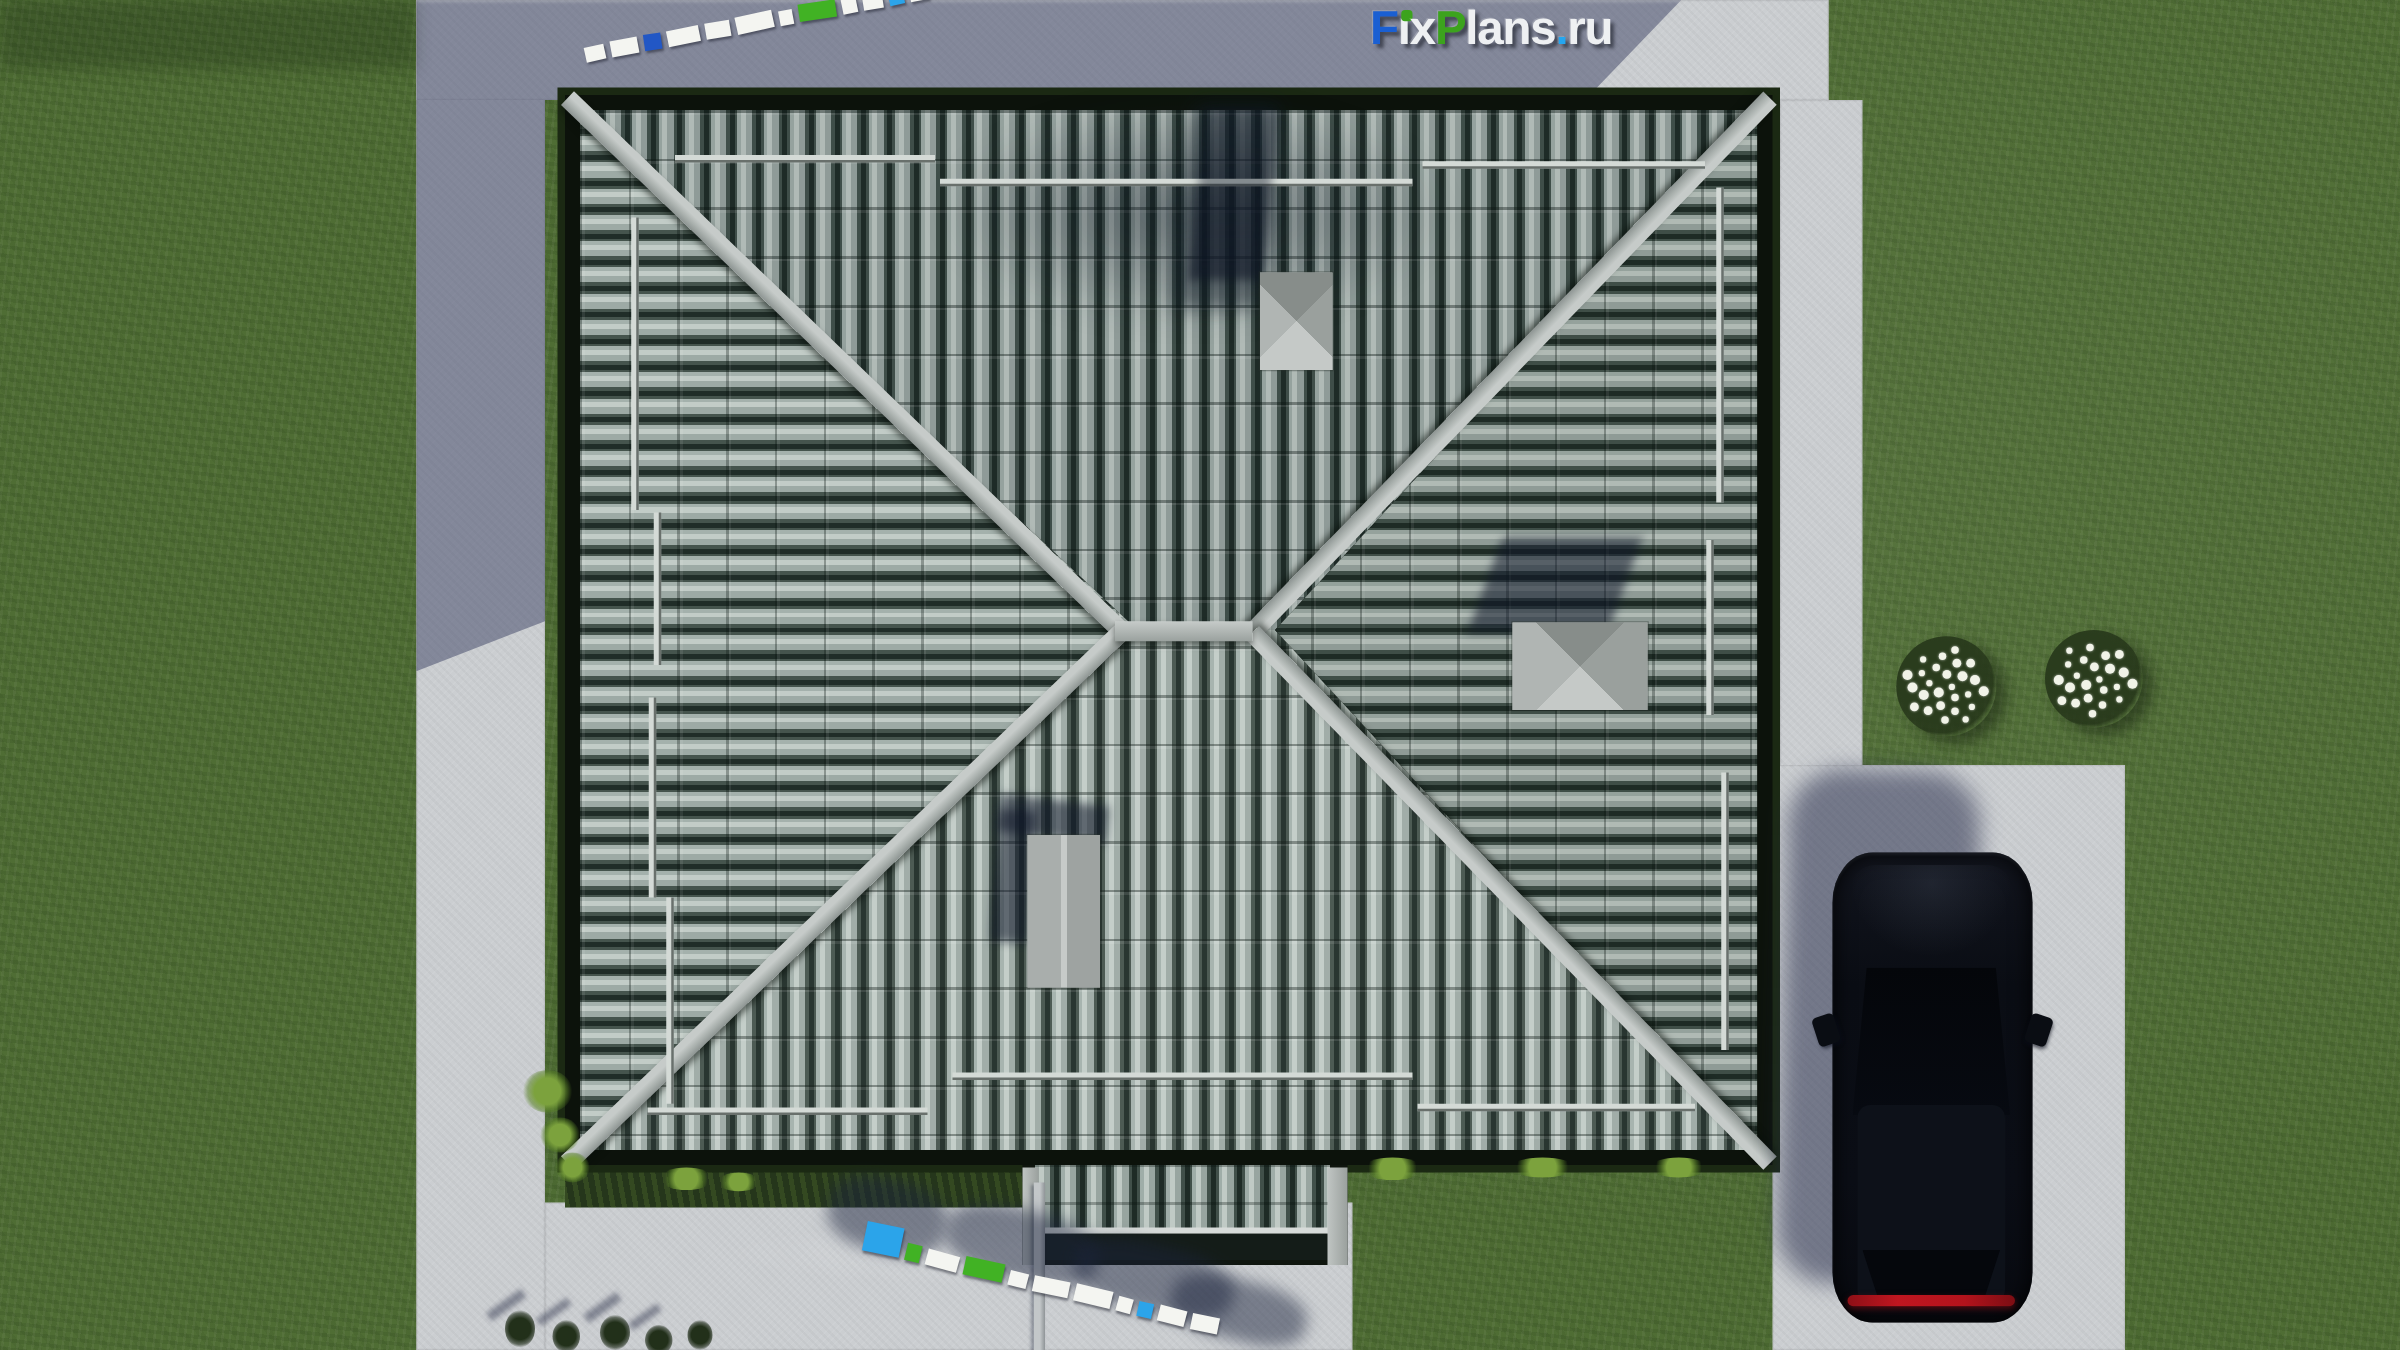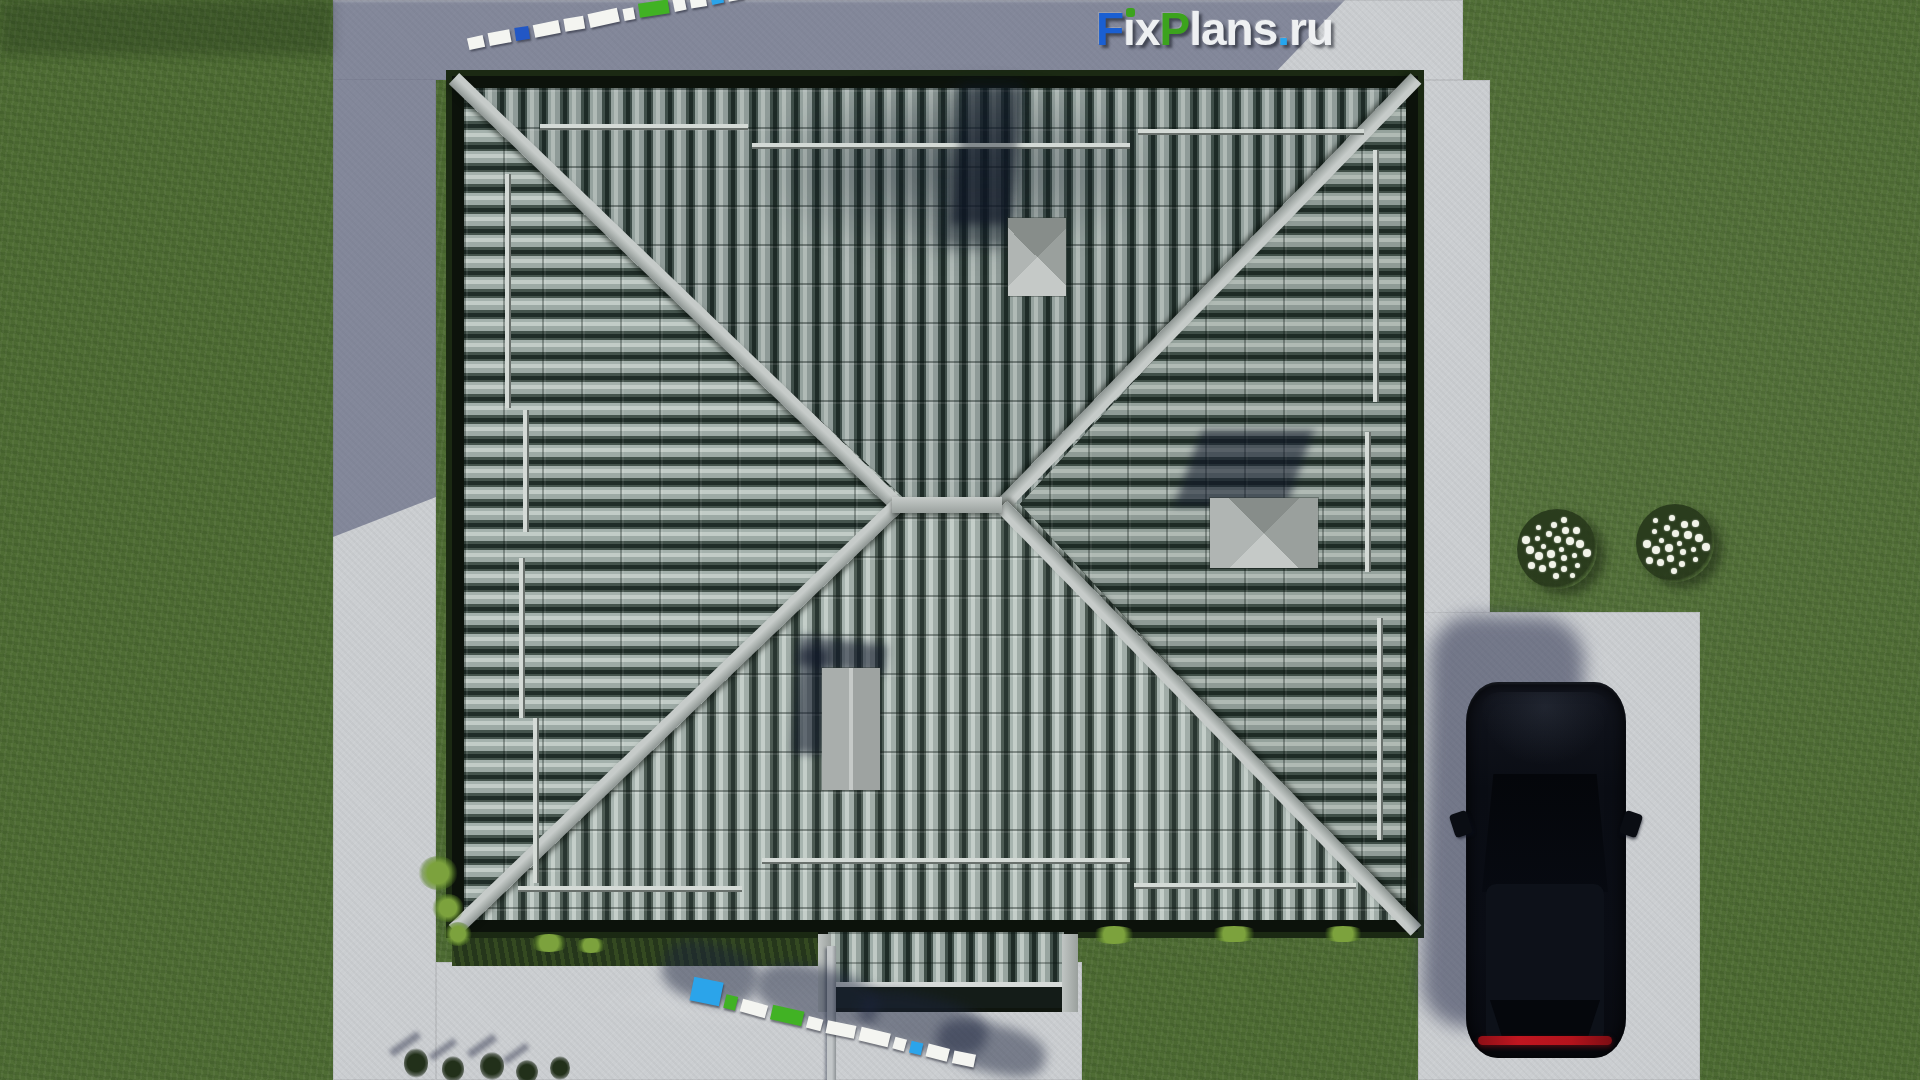--- a/index.html
+++ b/index.html
@@ -88,21 +88,21 @@
     clip-path:polygon(0 0,100% 0,87% 100%,13% 100%);}
   #car .hoodlight{position:absolute;left:14px;top:10px;width:130px;height:74px;
     background:radial-gradient(ellipse at 50% 20%, rgba(170,190,220,.10), transparent 70%);border-radius:20px;}
   #car .mirror{position:absolute;width:18px;height:24px;background:#0a0d13;border-radius:4px;box-shadow:1px 2px 3px rgba(10,14,26,.6);}
   #car .tail{position:absolute;left:12px;top:354px;width:134px;height:9px;border-radius:5px;
     background:linear-gradient(90deg,#8e0f16,#c01620 30%,#b3131c 70%,#7c0d13);box-shadow:0 2px 5px rgba(140,12,18,.55);}
   
   #pole{position:absolute;left:827px;top:946px;width:9px;height:134px;
     background:linear-gradient(90deg,#c3c7c9 0 55%,#8f9497);box-shadow:-2px 2px 3px rgba(25,32,55,.4);}
   
-  #logo{position:absolute;left:1096px;top:2px;font-weight:bold;font-size:46px;letter-spacing:-1px;white-space:nowrap;}
+  #logo{position:absolute;left:1096px;top:2px;font-weight:bold;font-size:38px;letter-spacing:-1px;white-space:nowrap;}
   #logo .lp{position:relative;display:inline-block;text-shadow:3px 3px 3px rgba(12,16,26,.55), -1px -1px 0 rgba(255,255,255,.18);}
   #logo .ldot{position:absolute;width:9px;height:9px;border-radius:3px;top:6px;left:3px;}
   .mottle{position:absolute;background:radial-gradient(ellipse,rgba(255,255,255,.16),transparent 70%);filter:blur(3px);}
 </style>
 </head>
 <body>
 
 <div id="scene">
 
   <div class="concrete" style="left:333px;top:0;width:103px;height:1080px;"></div>

